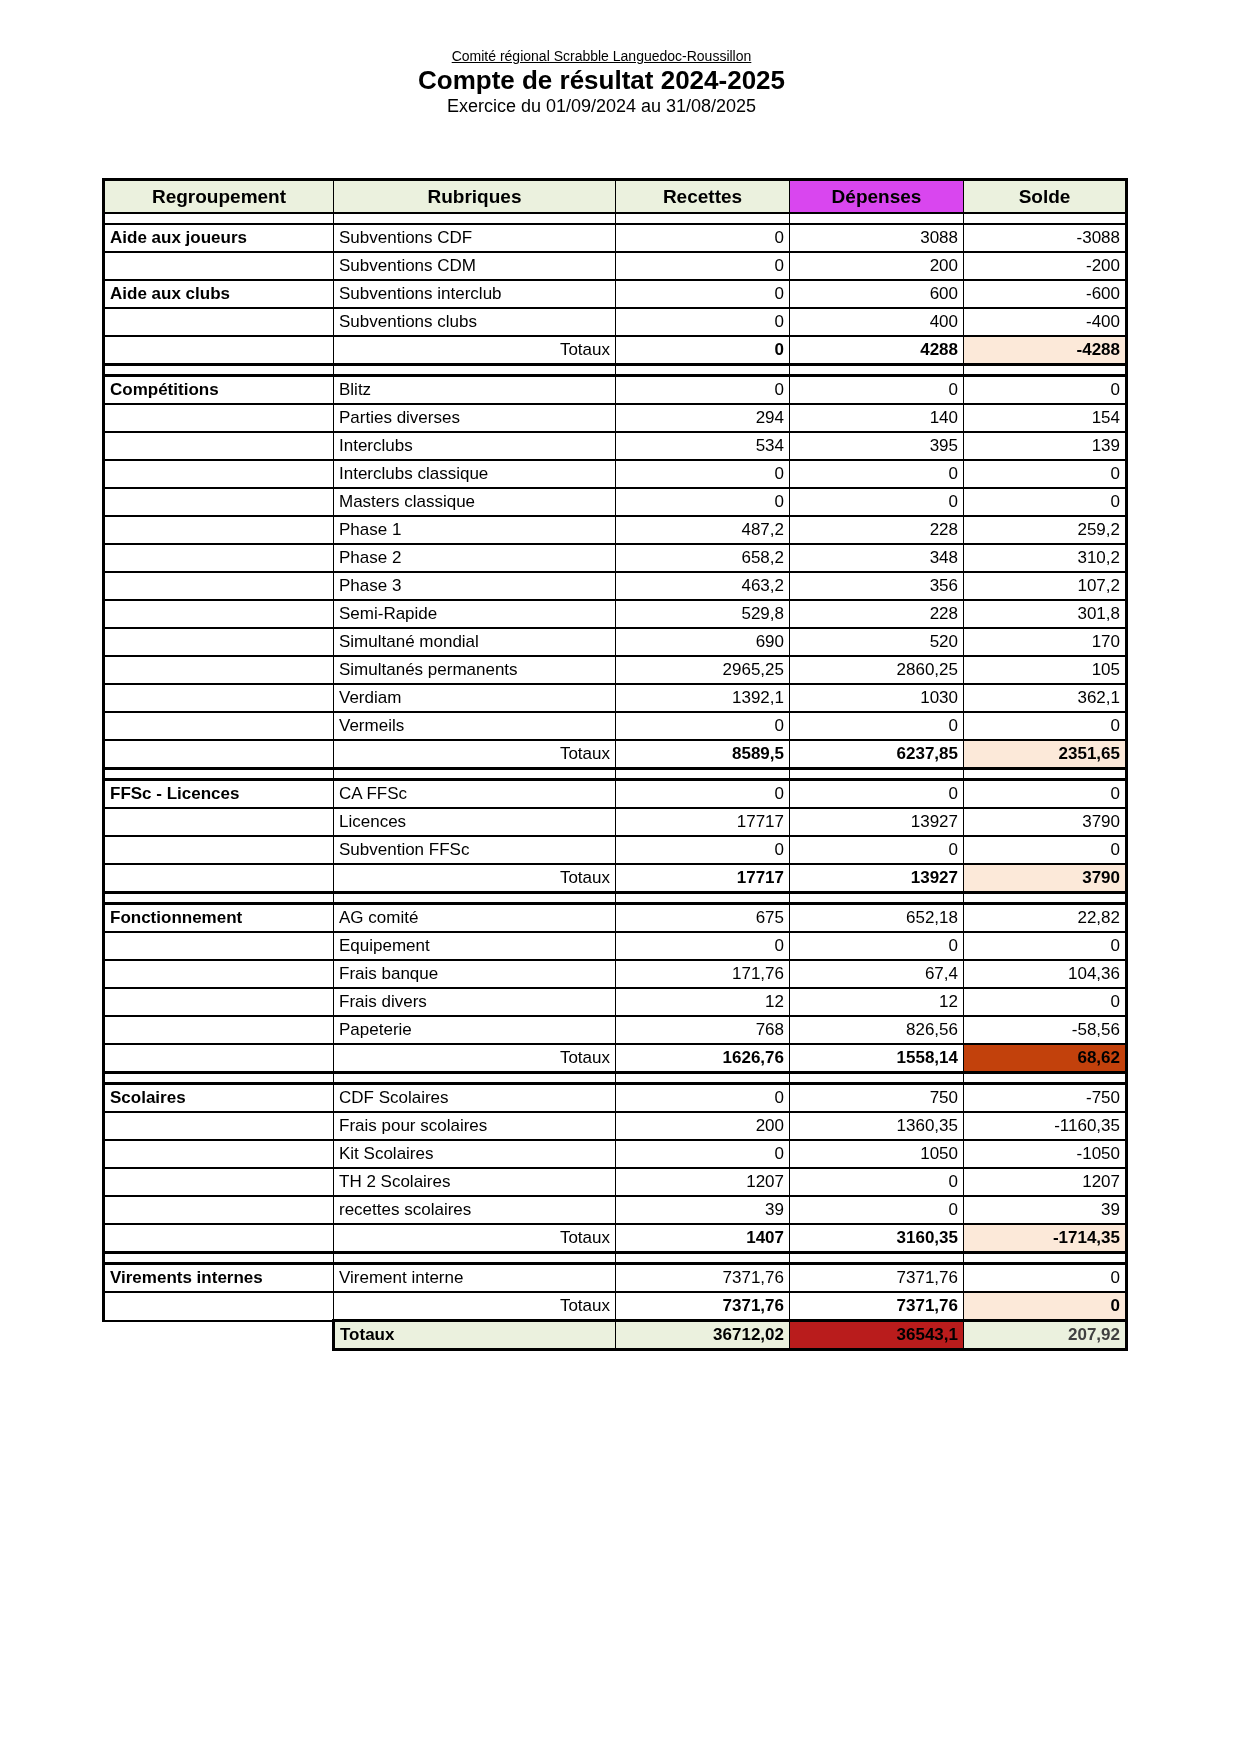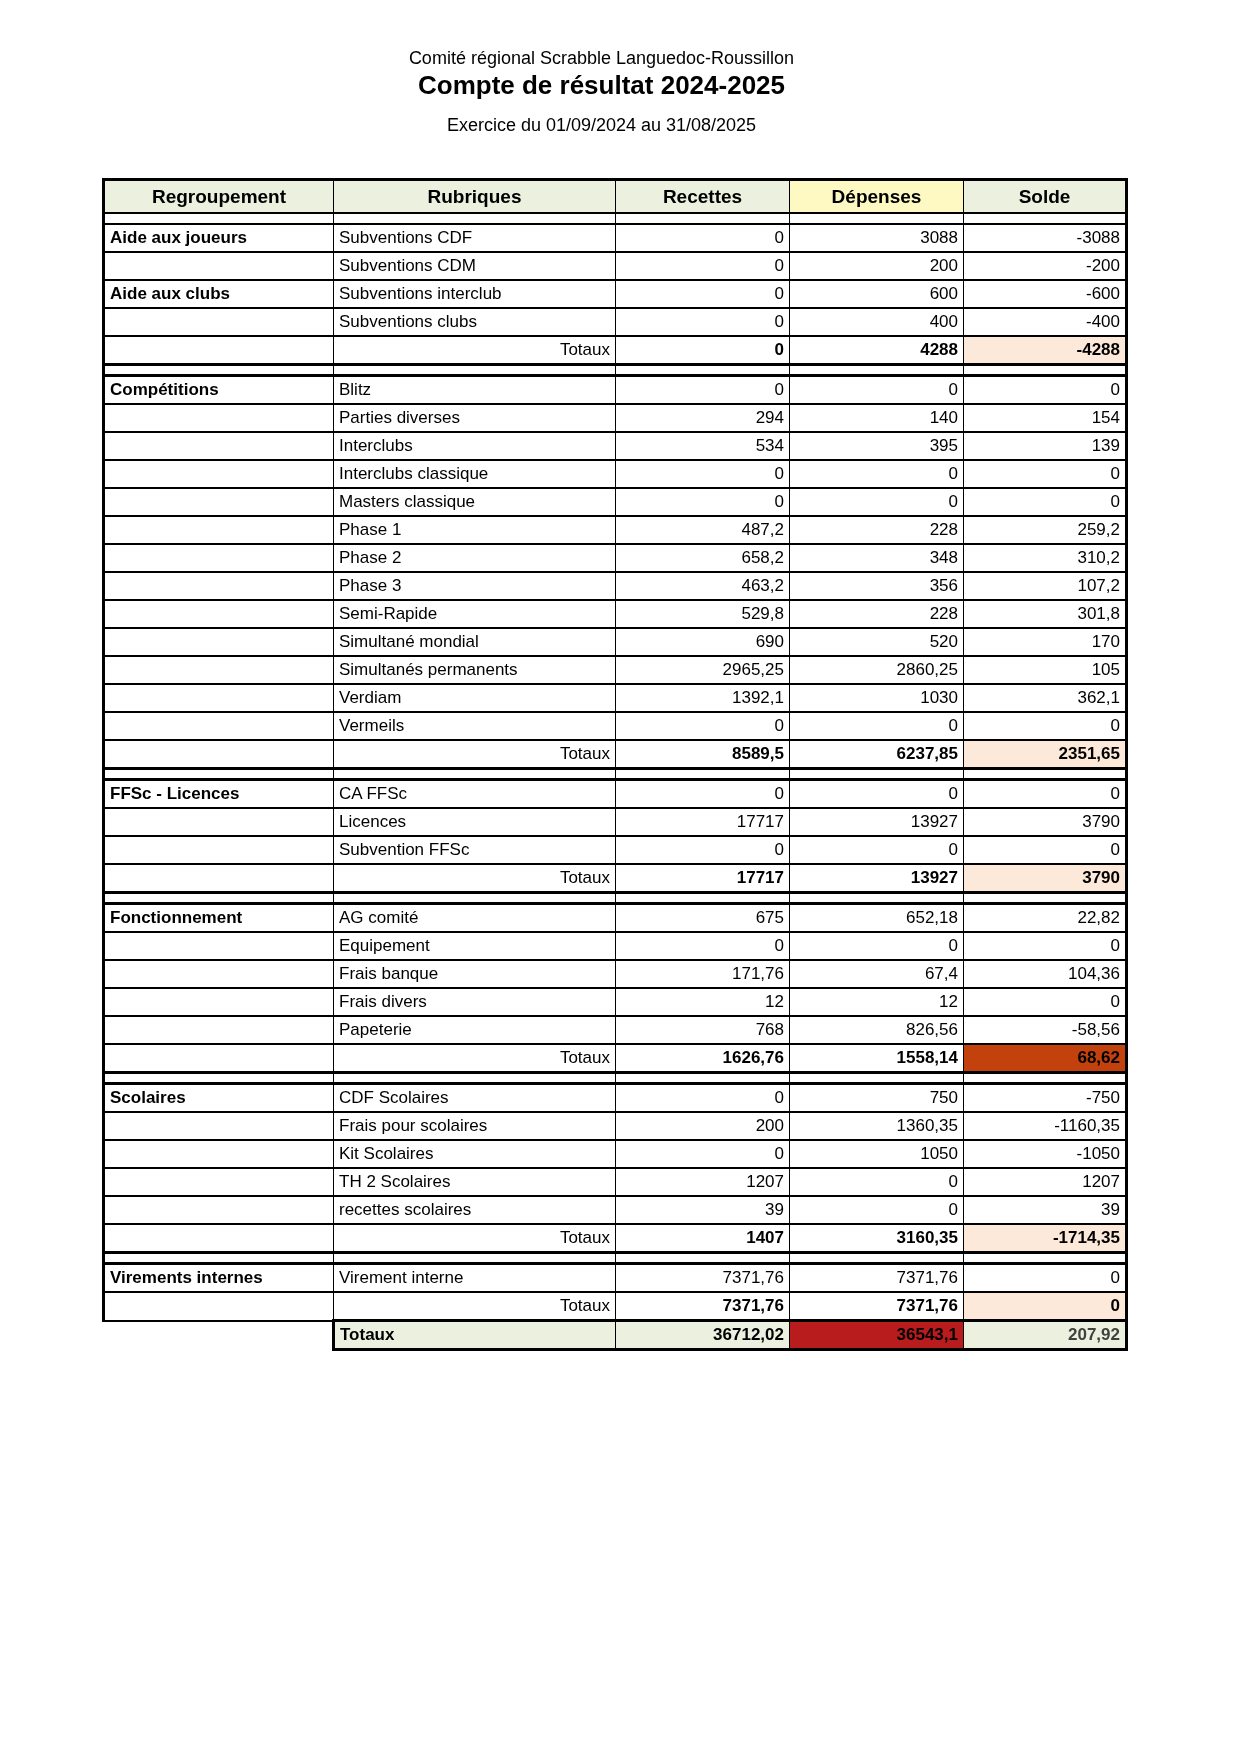--- a/index.html
+++ b/index.html
@@ -1,22 +1,22 @@
 <!DOCTYPE html>
 <html><head>
 <meta charset="utf-8">
 <style>
   html,body { margin:0; padding:0; }
   body { background:#ffffff; font-family:"Liberation Sans", sans-serif; color:#000; }
   .page { position:relative; width:1241px; height:1755px; background:#fff; overflow:hidden; }
 
   .titles { position:absolute; top:48px; left:90px; width:1023px; text-align:center; }
-  .org-line { font-size:18px; }
+  .org-line { font-size:14px;text-decoration:underline; }
   .title-line { font-size:26px; font-weight:bold; margin-top:1px; }
-  .period-line { font-size:18px; margin-top:14px; }
+  .period-line { font-size:18px; }
 
   table.results { position:absolute; left:102px; top:178px; width:1023px;
                   border-collapse:collapse; table-layout:fixed; font-size:17px; }
 
   th, td { padding:0 5px; overflow:hidden; white-space:nowrap;
            border-left:1px solid #000; border-right:1px solid #000;
            border-top:2px solid #000; border-bottom:2px solid #000; }
 
   thead th { height:31px; font-size:19px; font-weight:bold; text-align:center;
              border-top:3px solid #000;margin-top:24px; }
@@ -52,21 +52,21 @@
       <col style="width:282px">
       <col style="width:174px">
       <col style="width:174px">
       <col style="width:163px">
     </colgroup>
     <thead>
       <tr>
         <th class="edge-l hdr" style="background: rgb(235, 241, 222);">Regroupement</th>
         <th class="hdr" style="background: rgb(235, 241, 222);">Rubriques</th>
         <th class="hdr" style="background: rgb(235, 241, 222);">Recettes</th>
-        <th class="hdr" style="background: #fef9c3;">Dépenses</th>
+        <th class="hdr" style="background: #d946ef;">Dépenses</th>
         <th class="edge-r hdr" style="background: rgb(235, 241, 222);">Solde</th>
       </tr>
     </thead>
     <tbody>
         <tr class="thin-row">
           <td class="edge-l"></td>
           <td class=""></td>
           <td class=""></td>
           <td class=""></td>
           <td class="edge-r"></td>

